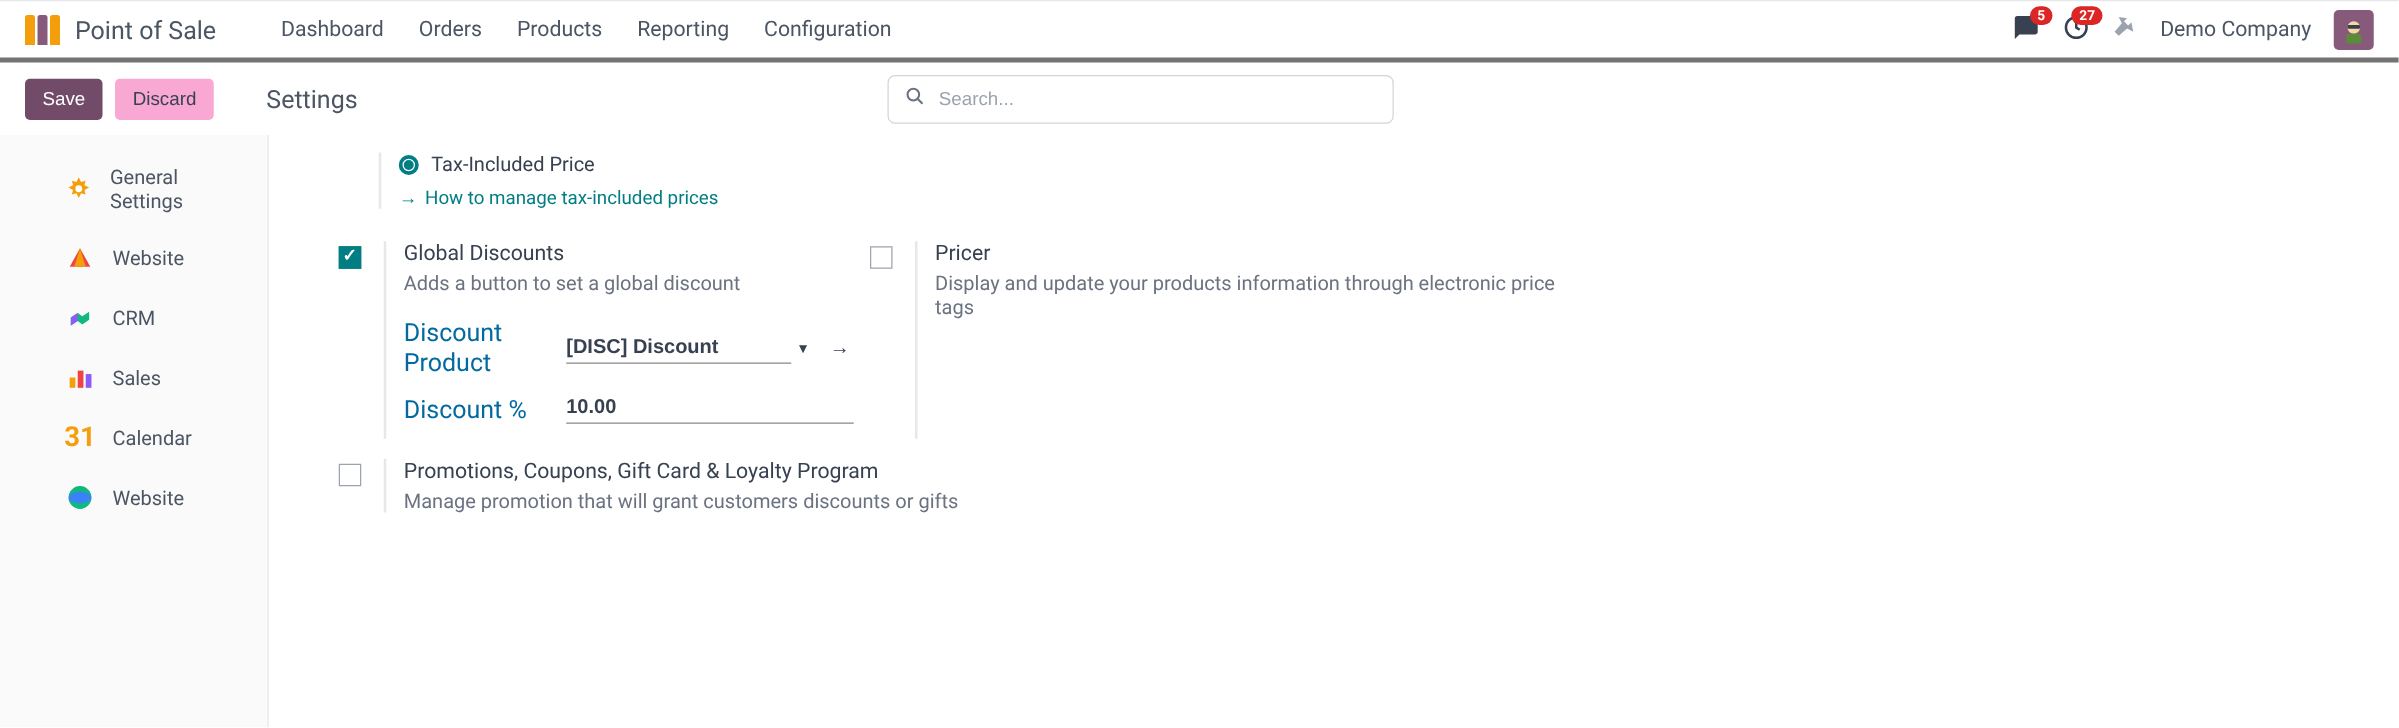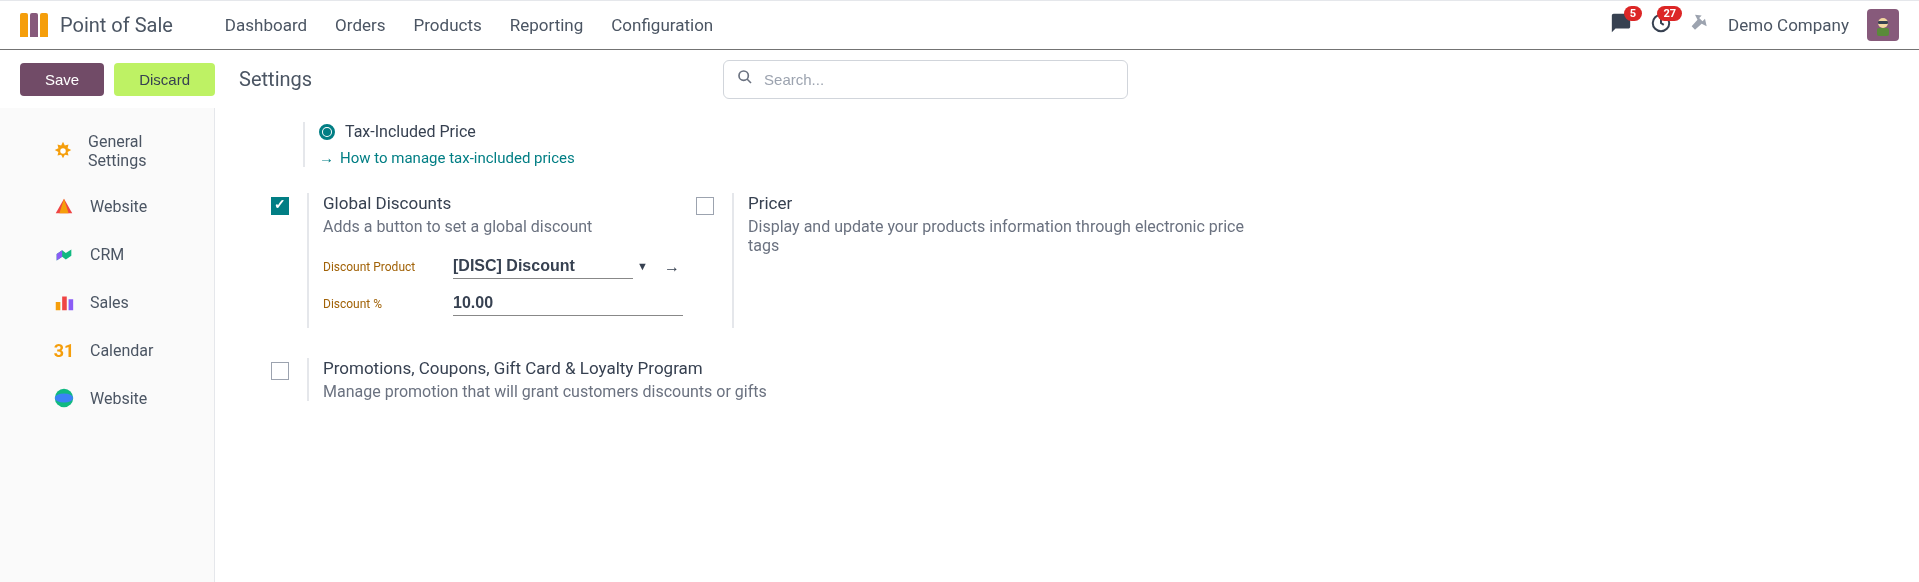--- a/index.html
+++ b/index.html
@@ -1,36 +1,36 @@
 <!DOCTYPE html>
 <html><head>
 <meta charset="utf-8">
 <style>
 * { margin:0; padding:0; box-sizing:border-box; }
 body { font-family:-apple-system,BlinkMacSystemFont,"Segoe UI",Roboto,sans-serif; background:#fff; color:#374151; font-size:15px; }
 
-.topbar { display:flex; align-items:center; padding:8px 20px; border-bottom:1px solid #737373; border-top:1px solid #e5e7eb; height:50px; }
+.topbar { display:flex; align-items:center; padding:8px 20px; border-bottom:4px solid #737373; border-top:1px solid #e5e7eb; height:50px; }
 .logo { display:flex; gap:2px; margin-right:12px; }
 .logo-stripe { width:8px; height:24px; border-radius:2px 2px 0 0; }
 .ls1 { background:#f59e0b; } .ls2 { background:#875a7b; } .ls3 { background:#f59e0b; }
 .app-name { font-size:20px; color:#4b5563; margin-right:32px; }
 .nav-menu { display:flex; gap:28px;margin-left:20px; }
 .nav-item { color:#4b5563; font-size:17px; cursor:pointer; }
 .top-right { margin-left:auto; display:flex; align-items:center; gap:18px; }
 .icon-badge { position:relative; cursor:pointer; color:#374151; }
 .badge { position:absolute; top:-6px; right:-10px; background:#dc2626; color:#fff; border-radius:10px; font-size:11px; font-weight:bold; padding:1px 6px; min-width:18px; text-align:center; }
 .company { font-size:17px; color:#4b5563; }
 .avatar { width:32px; height:32px; border-radius:4px; background:#875a7b; display:flex; align-items:center; justify-content:center; }
 .avatar svg { width:24px; height:24px; }
 
 .actionbar { display:flex; align-items:center; padding:12px 20px; gap:10px; height:58px; }
-.btn { padding:8px 25px; border-radius:4px; border:none; cursor:pointer; font-size:15px; }
+.btn { padding:8px 14px; border-radius:4px; border:none; cursor:pointer; font-size:15px; }
 .btn-save { background:#714b67; color:#fff; }
-.btn-discard { background:#bef264; color:#374151; }
-.page-title { font-size:20px; color:#4b5563; margin-left:14px; }
+.btn-discard { background:#f9a8d4; color:#374151; }
+.page-title { font-size:20px; color:#4b5563; margin-left:32px; }
 .search-wrap { margin-left:auto; margin-right:auto; position:relative; width:405px; }
 .search-wrap input { width:100%; padding:10px 14px 10px 40px; border:1px solid #d1d5db; border-radius:6px; font-size:15px; color:#6b7280; }
 .search-wrap input::placeholder { color:#9ca3af; }
 .search-wrap .sicon { position:absolute; left:14px; top:50%; transform:translateY(-50%); color:#6b7280; }
 
 .main { display:flex; height:calc(582px - 108px); }
 .sidebar { width:215px; border-right:1px solid #e5e7eb; padding:12px 0; background:#fafafa; }
 .side-item { display:flex; align-items:center; gap:14px; padding:12px 20px; cursor:pointer; color:#4b5563; font-size:16px;margin-left:32px; }
 .side-icon { width:24px; height:24px; display:flex; align-items:center; justify-content:center; }
 
@@ -44,21 +44,21 @@
 .two-col { display:flex; gap:60px; }
 .setting-block { display:flex; gap:18px; }
 .cbox { width:18px; height:18px; border:1px solid #9ca3af; cursor:pointer; flex-shrink:0; margin-top:4px; background:#fff; }
 .cbox.checked { background:#017e84; border-color:#017e84; position:relative; }
 .cbox.checked::after { content:'✓'; color:#fff; position:absolute; top:-2px; left:2px; font-size:14px; font-weight:bold; }
 .setting-txt { border-left:2px solid #e5e7eb; padding-left:14px; max-width:520px; }
 .setting-title { font-size:17px; color:#374151; margin-bottom:4px; }
 .setting-desc { font-size:16px; color:#6b7280; }
 .subfields { margin-top:18px; }
 .fieldrow { display:flex; align-items:center; margin-bottom:12px; }
-.fieldlabel { width:130px; font-size:12px; color:#a16207; }
+.fieldlabel { width:130px; font-size:20px; color:#0369a1; }
 .fieldinput { border:none; border-bottom:1px solid #888; padding:3px 0; font-size:16px; color:#374151; width:180px; background:transparent;font-weight:bold; }
 .dropdown-caret { margin-left:4px; cursor:pointer; font-size:11px; }
 .arrow-ext { margin-left:16px; cursor:pointer; color:#374151; font-size:16px; }
 </style>
 </head>
 <body>
 
 <div class="topbar">
   <div class="logo">
     <div class="logo-stripe ls1"></div>
@@ -153,21 +153,21 @@
           <svg width="22" height="22" viewBox="0 0 24 24">
             <rect x="3" y="12" width="5" height="9" fill="#f59e0b"></rect>
             <rect x="10" y="6" width="5" height="15" fill="#ef4444"></rect>
             <rect x="17" y="9" width="5" height="12" fill="#8b5cf6"></rect>
           </svg>
         </span>
         <span>Sales</span>
       </div>
     <div class="side-item">
         <span class="side-icon">
-          <span style="color:#f59e0b;font-weight:bold;font-size:18px;">31</span>
+          <span style="color:#f59e0b;font-weight:bold;font-size:22px;">31</span>
         </span>
         <span>Calendar</span>
       </div>
     <div class="side-item">
         <span class="side-icon">
           <svg width="22" height="22" viewBox="0 0 24 24">
             <circle cx="12" cy="12" r="10" fill="#10b981"></circle>
             <ellipse cx="12" cy="12" rx="10" ry="5" fill="#3b82f6"></ellipse>
           </svg>
         </span>
@@ -210,21 +210,21 @@
 
       <div class="setting-block">
         <div class="cbox"></div>
         <div class="setting-txt">
           <div class="setting-title">Pricer</div>
           <div class="setting-desc">Display and update your products information through electronic price tags</div>
         </div>
       </div>
     </div>
 
-    <div class="setting-block" style="margin-top:30px;">
+    <div class="setting-block" style="margin-top:16px;">
       <div class="cbox"></div>
       <div class="setting-txt" style="max-width:700px;">
         <div class="setting-title">Promotions, Coupons, Gift Card &amp; Loyalty Program</div>
         <div class="setting-desc">Manage promotion that will grant customers discounts or gifts</div>
       </div>
     </div>
   </div>
 </div>
 
 </body></html>

